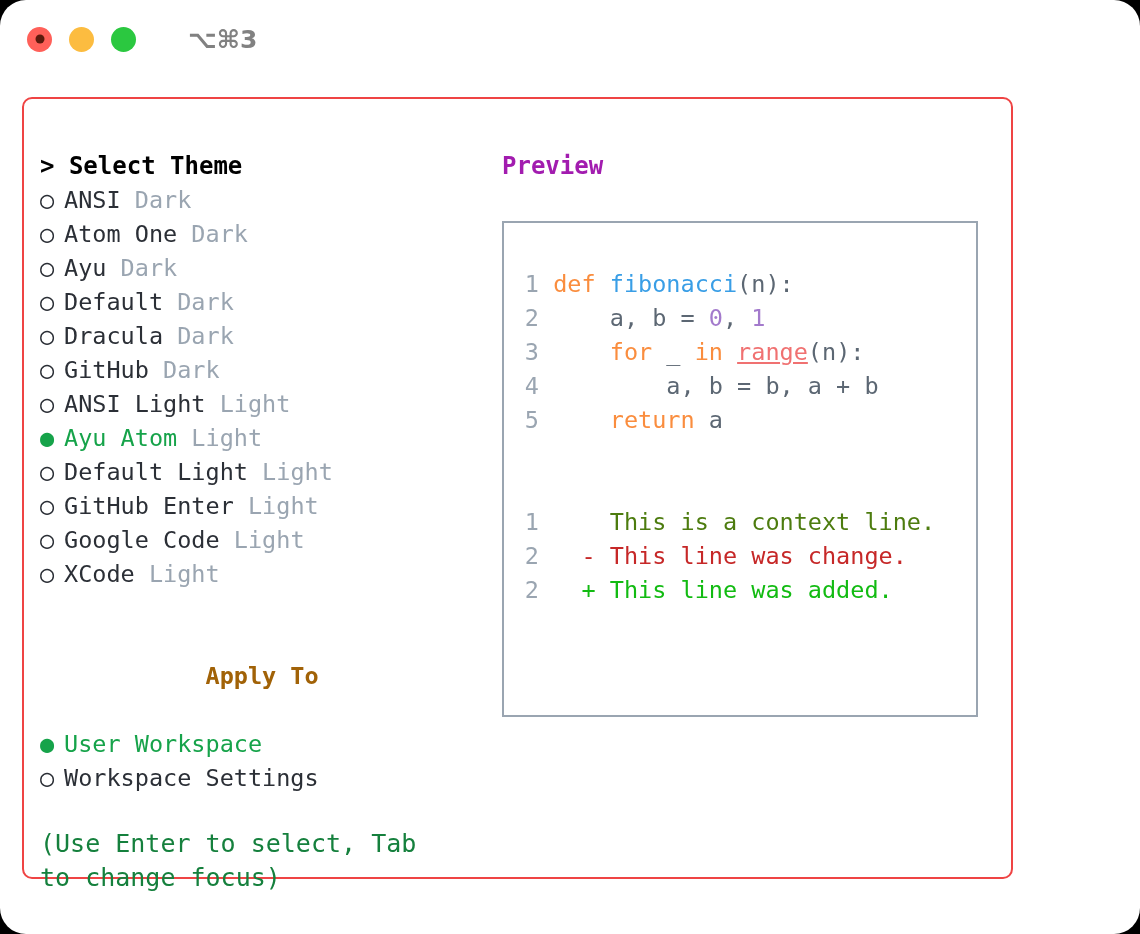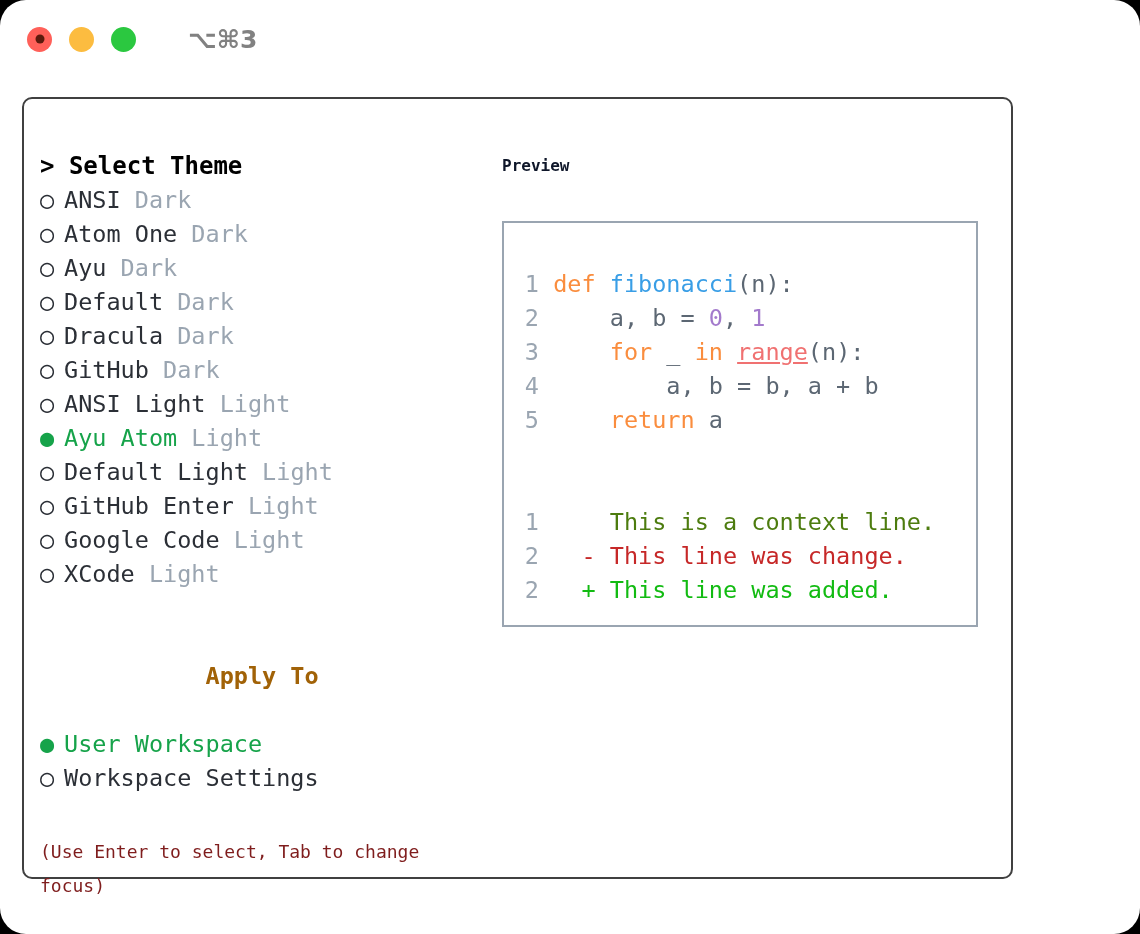--- a/index.html
+++ b/index.html
@@ -70,21 +70,21 @@
     line-height: 1;
   }
 
   
   .panel {
     position: absolute;
     left: 22px;
     top: 97px;
     width: 991px;
     height: 782px;
-    border: 2px solid #404040;
+    border: 2px solid #ef4444;
     border-radius: 10px;
     box-sizing: border-box;
     background: #ffffff;
   }
 
   .panel-inner {
     position: absolute;
     left: 0; top: 0;
     width: 100%;
     height: 100%;
@@ -124,45 +124,45 @@
 
   .section-title {
     font-size: 23.5px;
     line-height: 34px;
     white-space: pre;
     color: #a16207;
     font-weight: 600;
   }
 
   .hint {
-    margin-top: 40px;
-    font-size: 18px;
-    line-height: 34px;
-    color: #7f1d1d;
+    margin-top: 32px;
+    font-size: 25px;
+    line-height: 34px;
+    color: #15803d;
     width: 400px;
     white-space: pre-wrap;
   }
 
   
   .right-col {
     position: absolute;
     left: 478px;
     top: 50px;
     width: 490px;
   }
   .preview-title {
-    font-size: 16px;
+    font-size: 24px;
     line-height: 34px;
     font-weight: 700;
-    color: #0f172a;
+    color: #a21caf;
   }
   .preview-box {
     margin-top: 38px;
     width: 476px;
-    height: 406px;
+    height: 496px;
     border: 2px solid #9aa5b1;
     box-sizing: border-box;
     background: #ffffff;
     padding: 44px 0 0 20px;
   }
   .code-line {
     font-size: 23.5px;
     line-height: 34px;
     white-space: pre;
   }

